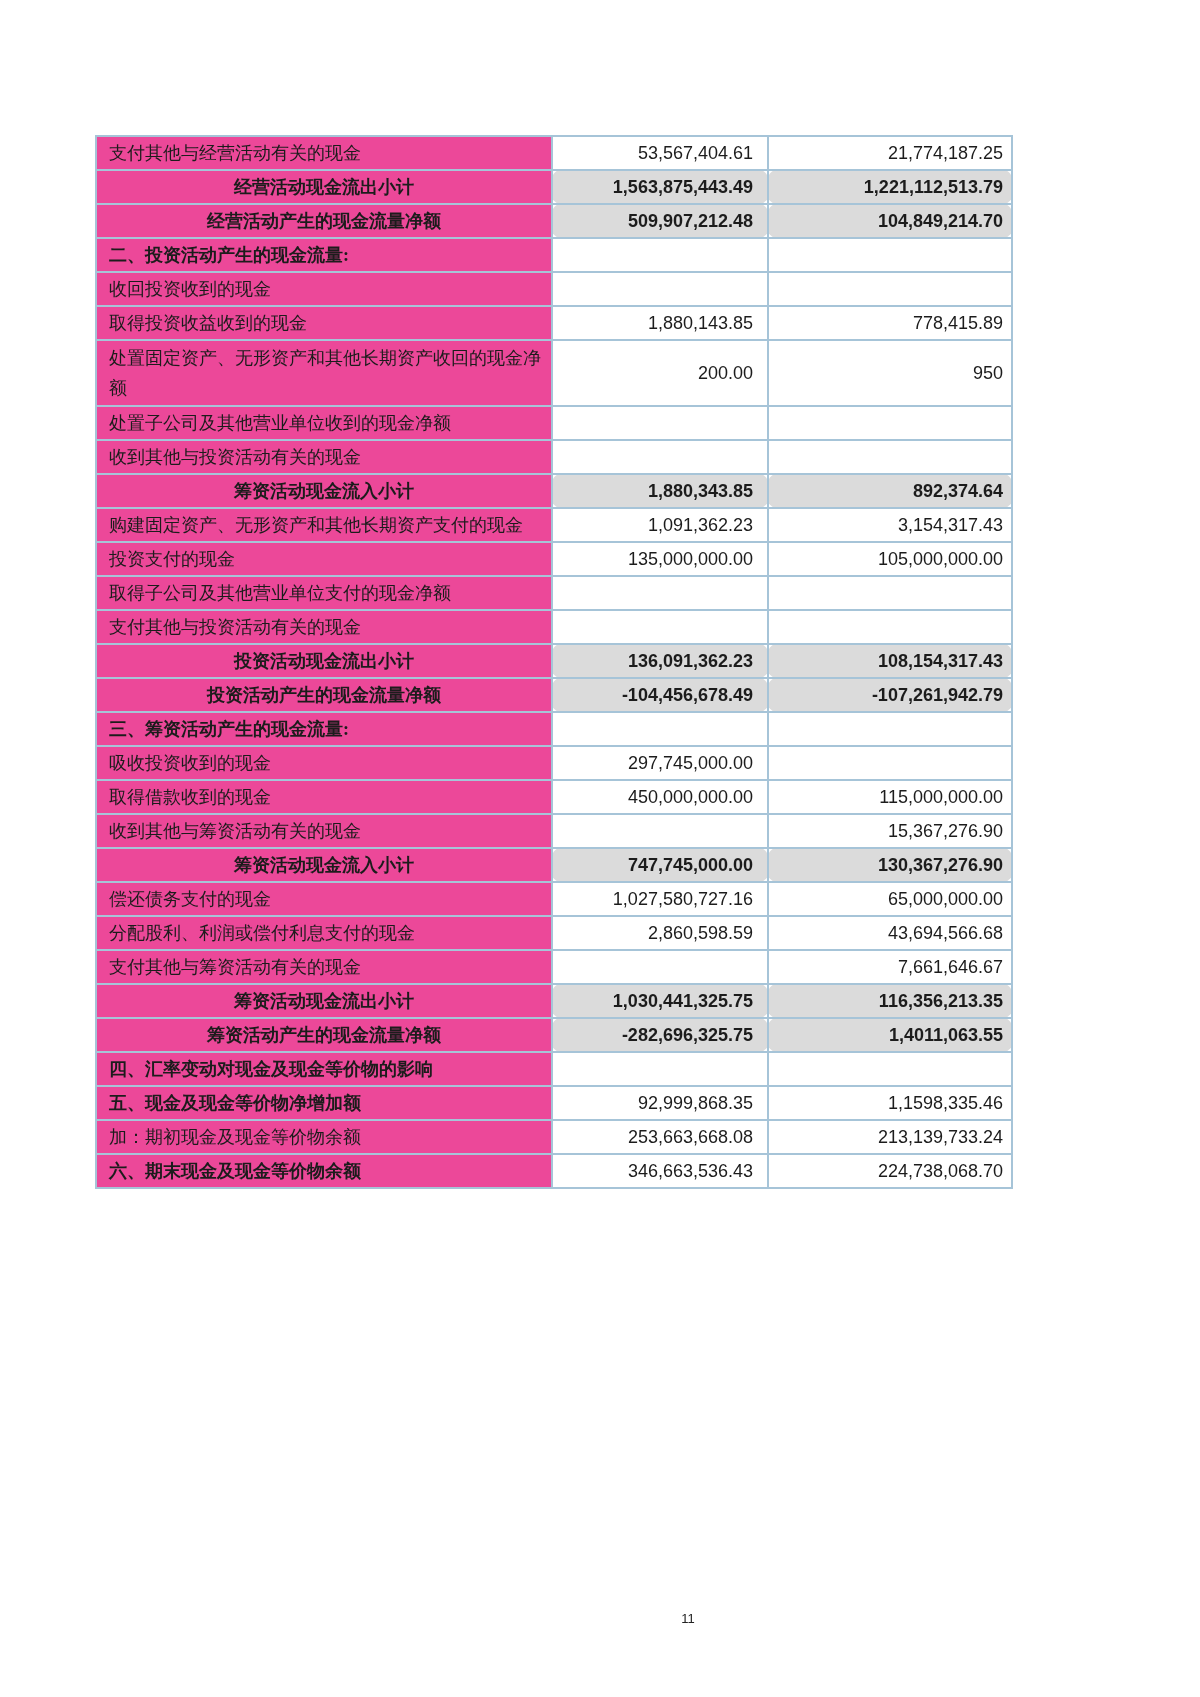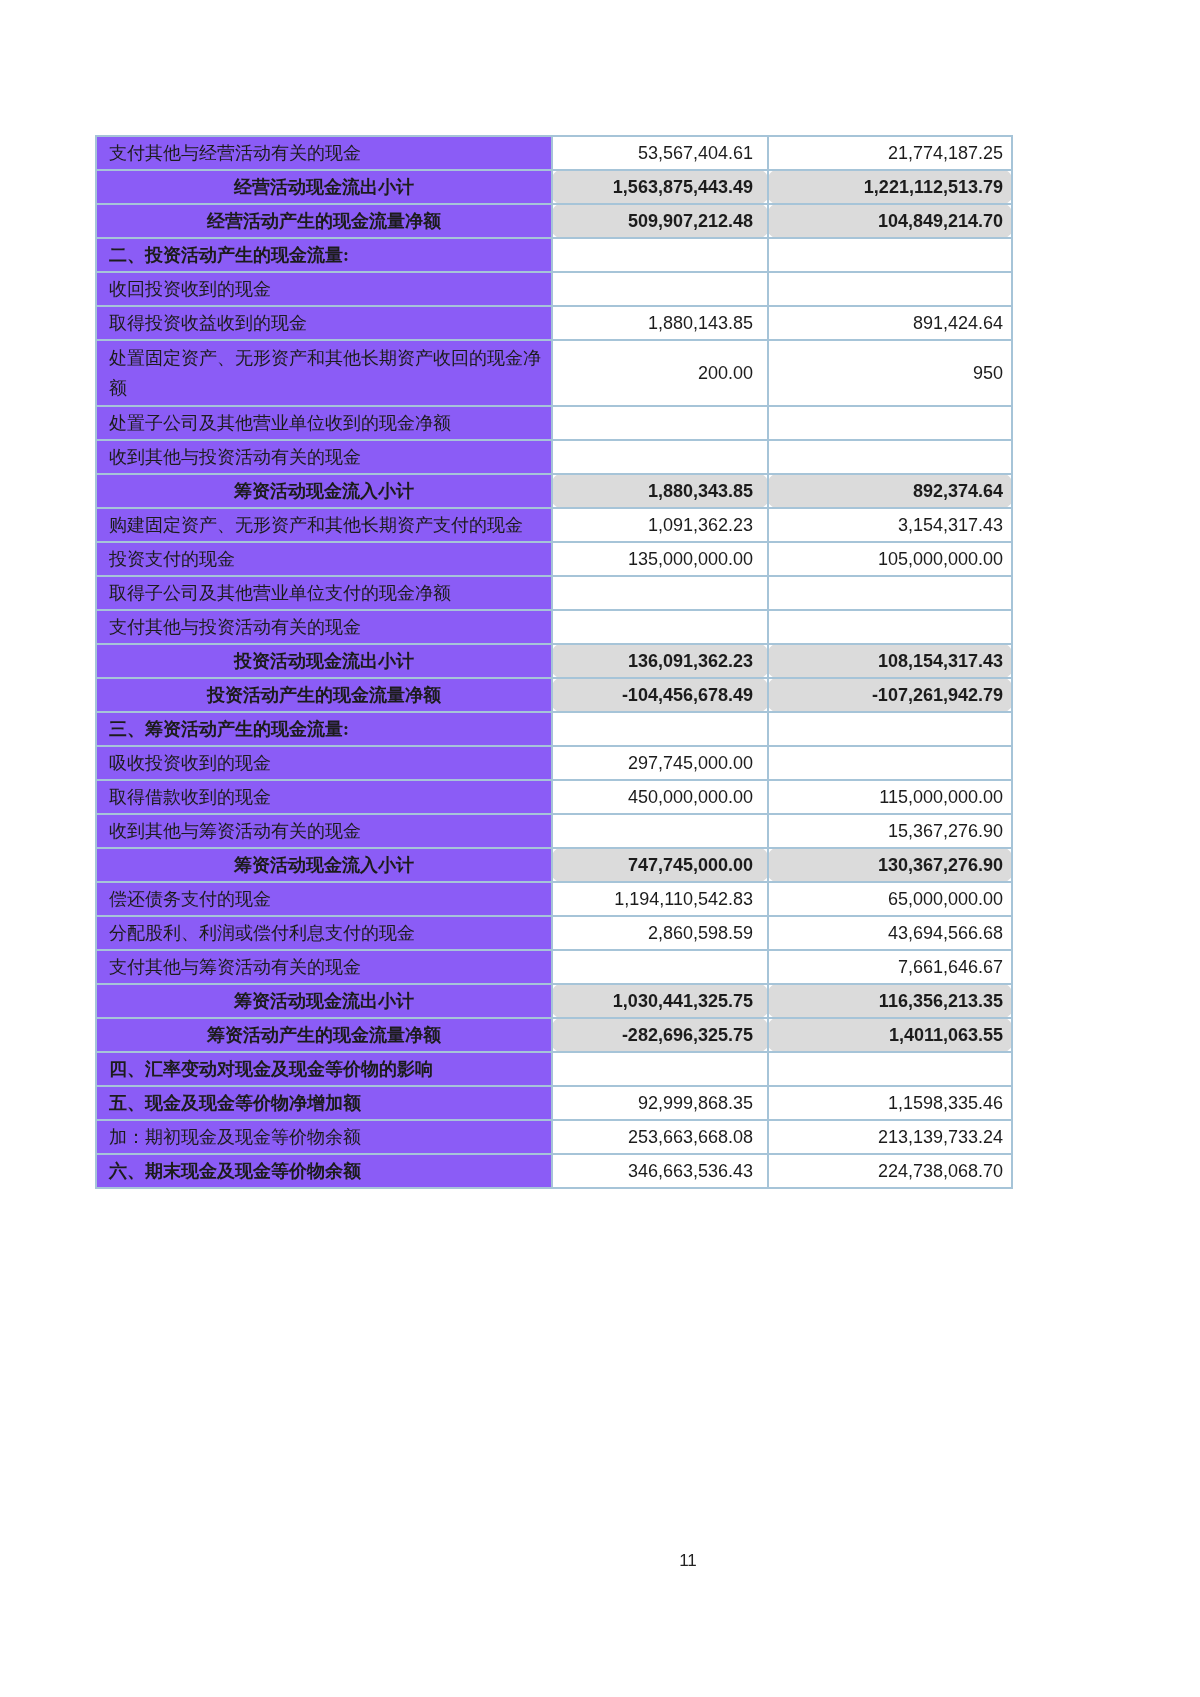--- a/index.html
+++ b/index.html
@@ -22,21 +22,21 @@
   .cf-table td {
     border: 2px solid #a6c4d8;
     height: 30px;
     font-size: 18px;
     line-height: 26px;
     vertical-align: middle;
     padding: 0;
     overflow: hidden;
   }
   .cf-table td.label {
-    background: #8b5cf6;
+    background: #ec4899;
     text-align: left;
     padding: 1px 8px 1px 12px;
     line-height: 28px;
   }
   .cf-table td.num {
     background: #ffffff;
     text-align: right;
     font-family: "Liberation Sans", sans-serif;
     font-size: 18px;
     padding-left: 22px;
@@ -46,25 +46,25 @@
   .cf-table tr.subtotal td { font-weight: bold; }
   .cf-table tr.subtotal td.label { text-align: center; padding: 1px 4px; }
   .cf-table tr.subtotal td.num { background: #dbdbdb; border-radius: 9px; }
   .cf-table tr.section td.label { font-weight: bold; }
   .cf-table tr.section td.num { font-weight: normal; }
   .cf-table tr.tall td { height: 62px; }
   .cf-table tr.tall td.label { line-height: 30px; }
 
   .page-number {
     position: absolute;
-    left: 670px; top: 1551px;
+    left: 670px; top: 1611px;
     width: 36px;
     text-align: center;
     font-family: "Liberation Sans", sans-serif;
-    font-size: 17px;
+    font-size: 13px;
     color: #222222;
   }
 </style>
 </head>
 <body>
 
 <div class="page">
 
   <table class="cf-table">
     <colgroup>
@@ -94,21 +94,21 @@
           <td class="num v2"></td>
         </tr>
         <tr class="item">
           <td class="label">收回投资收到的现金</td>
           <td class="num v1"></td>
           <td class="num v2"></td>
         </tr>
         <tr class="item">
           <td class="label">取得投资收益收到的现金</td>
           <td class="num v1">1,880,143.85</td>
-          <td class="num v2">891,424.64</td>
+          <td class="num v2">778,415.89</td>
         </tr>
         <tr class="item tall">
           <td class="label">处置固定资产、无形资产和其他长期资产收回的现金净额</td>
           <td class="num v1">200.00</td>
           <td class="num v2">950</td>
         </tr>
         <tr class="item">
           <td class="label">处置子公司及其他营业单位收到的现金净额</td>
           <td class="num v1"></td>
           <td class="num v2"></td>
@@ -173,21 +173,21 @@
           <td class="num v1"></td>
           <td class="num v2">15,367,276.90</td>
         </tr>
         <tr class="subtotal">
           <td class="label">筹资活动现金流入小计</td>
           <td class="num v1">747,745,000.00</td>
           <td class="num v2">130,367,276.90</td>
         </tr>
         <tr class="item">
           <td class="label">偿还债务支付的现金</td>
-          <td class="num v1">1,194,110,542.83</td>
+          <td class="num v1">1,027,580,727.16</td>
           <td class="num v2">65,000,000.00</td>
         </tr>
         <tr class="item">
           <td class="label">分配股利、利润或偿付利息支付的现金</td>
           <td class="num v1">2,860,598.59</td>
           <td class="num v2">43,694,566.68</td>
         </tr>
         <tr class="item">
           <td class="label">支付其他与筹资活动有关的现金</td>
           <td class="num v1"></td>

